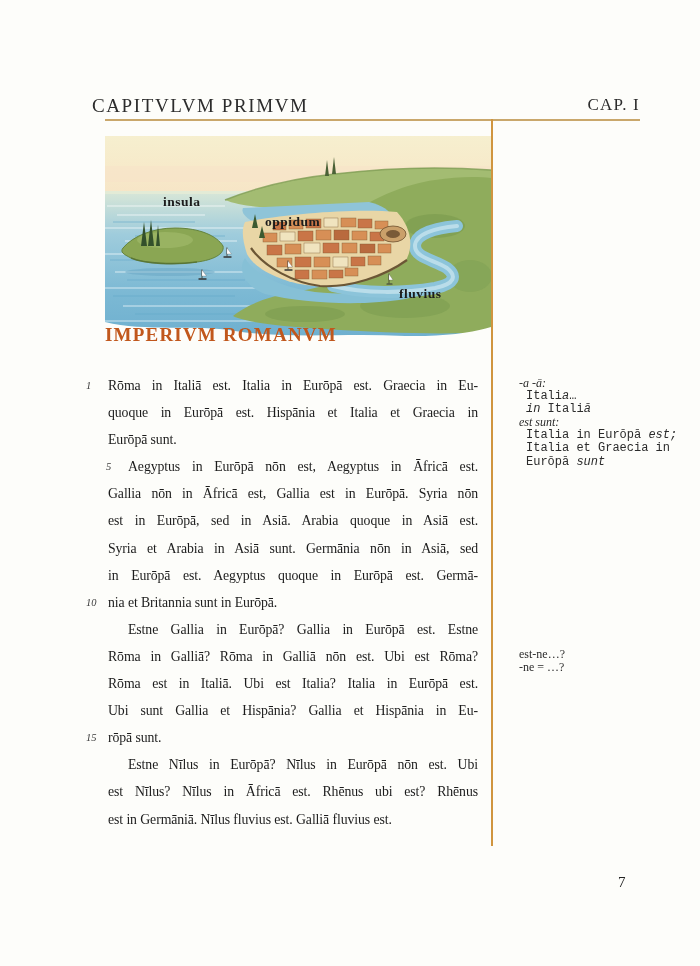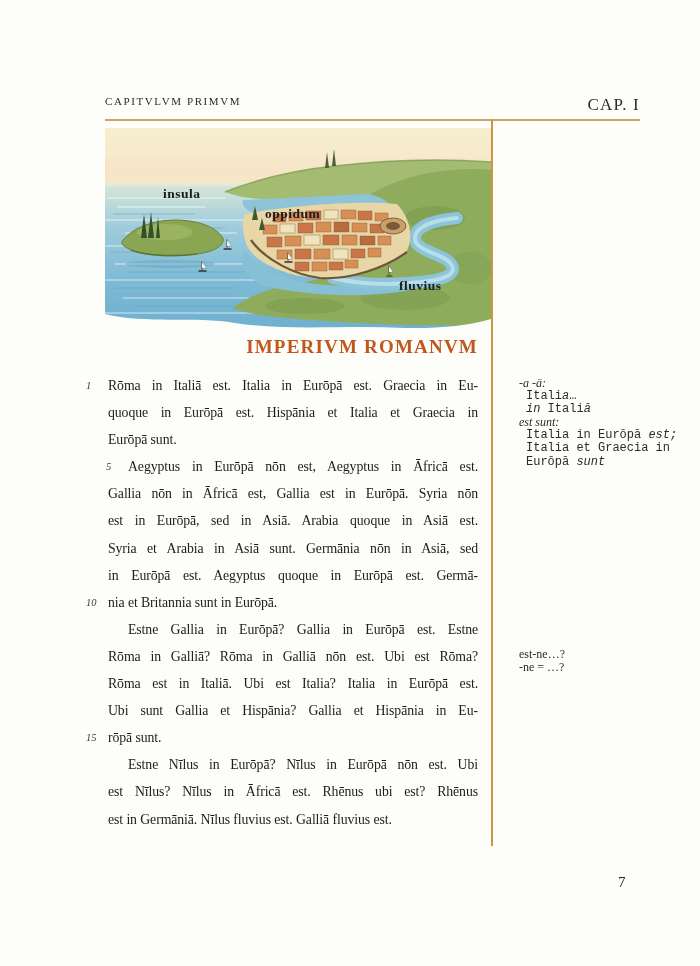--- a/index.html
+++ b/index.html
@@ -1,27 +1,27 @@
 <!DOCTYPE html>
 <html style="--title-color: #c1571c; --rule-color: #c9a76b; --divider-color: #d0953f;"><head>
 <meta charset="utf-8">
 <style>
   html,body{margin:0;padding:0;background:#ffffff;}
   .page{
     position:relative;width:700px;height:966px;margin:0 auto;
     background:#fdfdfa;overflow:hidden;
     font-family:"Liberation Serif","DejaVu Serif",serif;color:#1e1e1e;
   }
-  .header-left{position:absolute;left:105px;top:95px;font-size:11px;letter-spacing:1.6px;color:#2c2c2c;}
+  .header-left{position:absolute;left:92px;top:95px;font-size:19px;letter-spacing:1.6px;color:#2c2c2c;}
   .header-right{position:absolute;right:60px;top:95px;font-size:17px;letter-spacing:1.2px;color:#2c2c2c;}
   .hrule{position:absolute;left:105px;top:119px;width:535px;height:1.5px;background:var(--rule-color,#c9a76b);}
   .vrule{position:absolute;left:491px;top:119px;width:1.6px;height:727px;background:var(--divider-color,#d0953f);}
-  .illustration{position:absolute;left:105px;top:128px;width:314px;height:200px;}
+  .illustration{position:absolute;left:105px;top:136px;width:314px;height:200px;}
   .chapter-title{
-    position:absolute;left:105px;top:336px;width:373px;text-align:right;
+    position:absolute;left:105px;top:324px;width:373px;text-align:left;
     font-size:19px;letter-spacing:1.2px;color:var(--title-color,#c1571c);font-weight:bold;
   }
   .body-text{position:absolute;left:108px;top:372px;width:370px;}
   .bline{
     position:relative;height:27.1px;line-height:27.1px;font-size:13.8px;letter-spacing:-0.1px;
     text-align:justify;text-align-last:justify;color:#1c1c1c;
   }
   .bline.last{text-align-last:left;}
   .bline.first{text-indent:20px;}
   .lnum{

